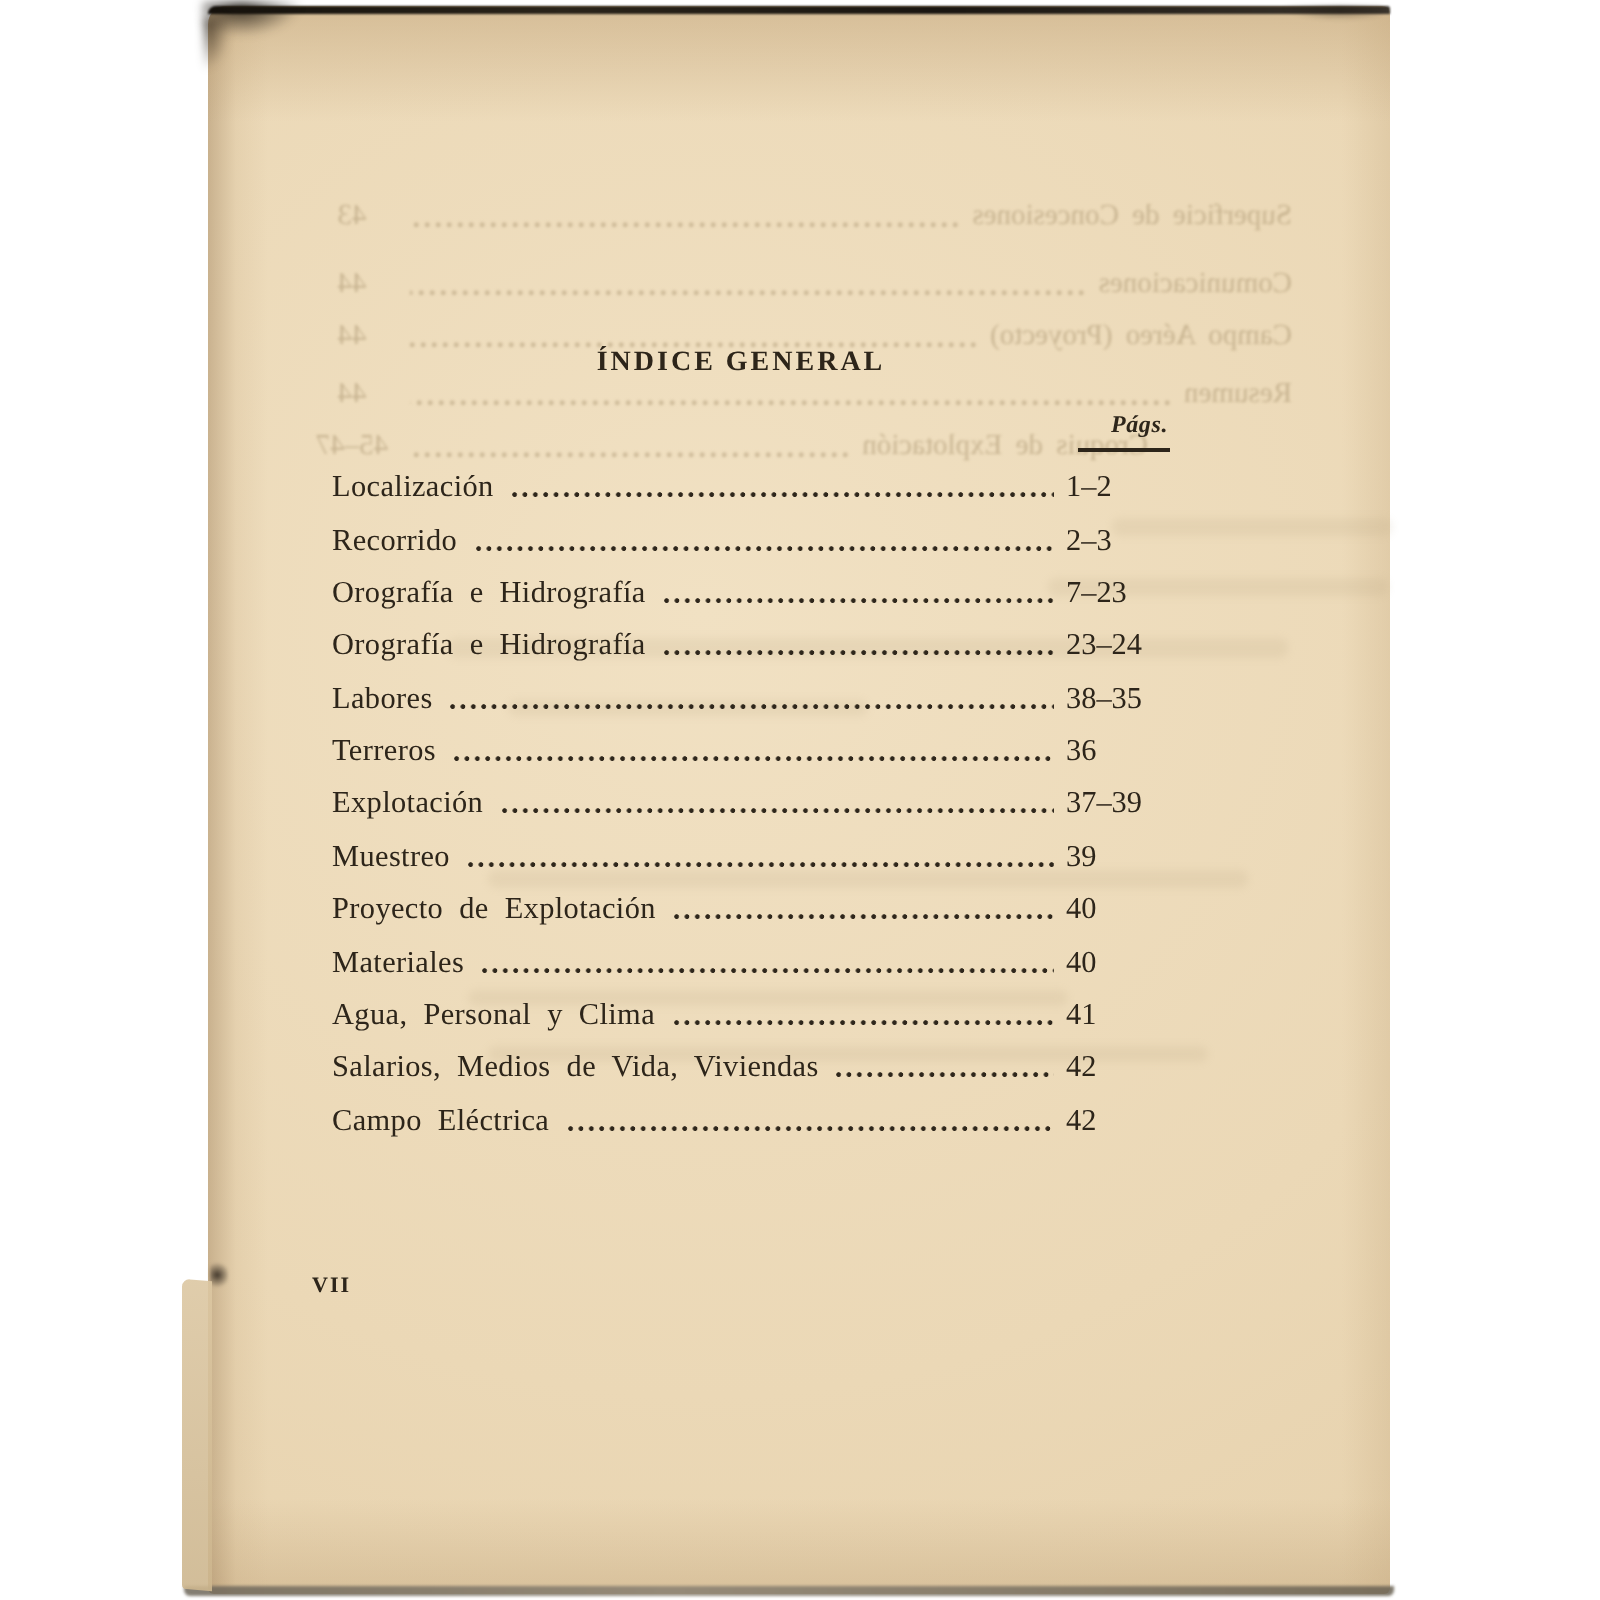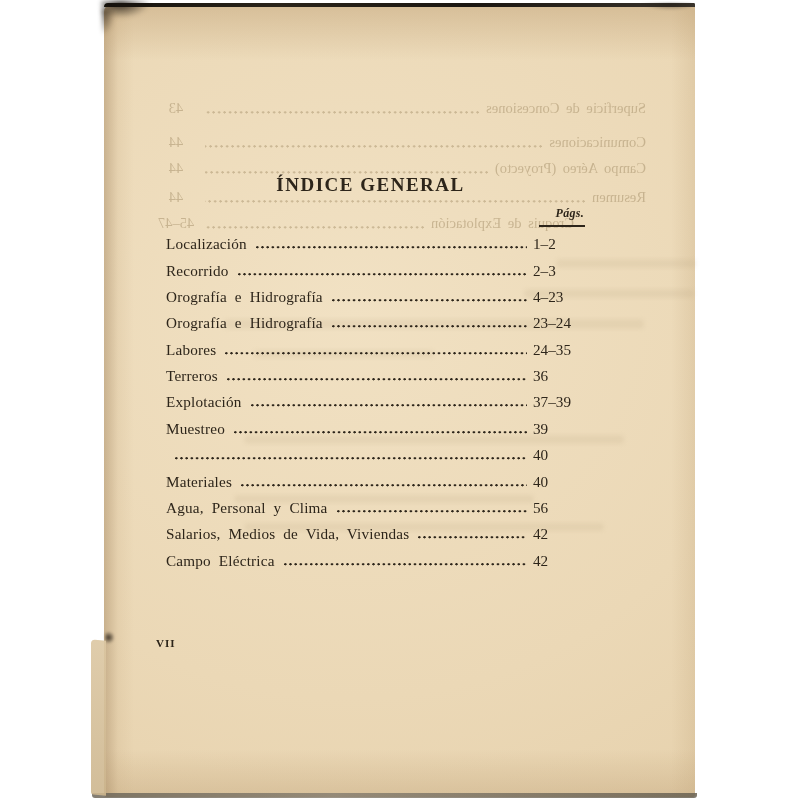--- a/index.html
+++ b/index.html
@@ -77,21 +77,21 @@
     background-size:5.5px 3px;background-repeat:repeat-x;
   }
   .bl-pg{width:44px;text-align:center;white-space:nowrap;}
   .smudge{
     position:absolute;background:#b09c78;opacity:.14;filter:blur(2.2px);border-radius:4px;
   }
   
   .content{position:absolute;left:52px;top:0;width:429px;}
   .title{
     position:absolute;top:171px;left:0;width:100%;text-align:center;
-    font-size:19px;font-weight:bold;letter-spacing:1.5px;white-space:nowrap;
+    font-size:14px;font-weight:bold;letter-spacing:1.5px;white-space:nowrap;
   }
   .pags{position:absolute;top:200px;right:0;text-align:left;}
   .pags span{
     display:inline-block;font-style:italic;font-weight:bold;font-size:12px;
     padding:0 1px 4px 17px;border-bottom:2px solid #2d251a;letter-spacing:.3px;
   }
   .toc{position:absolute;top:228px;left:0;width:100%;}
   .toc-row{height:26.38px;display:flex;align-items:center;margin-left:10px;}
   .toc-label{white-space:nowrap;font-size:15.2px;word-spacing:4px;letter-spacing:.2px;}
   .toc-dots{
@@ -173,34 +173,34 @@
 
   <div class="toc-row">
     <span class="toc-label">Recorrido</span>
     <span class="toc-dots"></span>
     <span class="toc-pg">2–3</span>
   </div>
 
   <div class="toc-row">
     <span class="toc-label">Orografía e Hidrografía</span>
     <span class="toc-dots"></span>
-    <span class="toc-pg">4–23</span>
+    <span class="toc-pg">7–23</span>
   </div>
 
   <div class="toc-row">
     <span class="toc-label">Orografía e Hidrografía</span>
     <span class="toc-dots"></span>
     <span class="toc-pg">23–24</span>
   </div>
 
 
   <div class="toc-row">
     <span class="toc-label">Labores</span>
     <span class="toc-dots"></span>
-    <span class="toc-pg">24–35</span>
+    <span class="toc-pg">38–35</span>
   </div>
 
   <div class="toc-row">
     <span class="toc-label">Terreros</span>
     <span class="toc-dots"></span>
     <span class="toc-pg">36</span>
   </div>
 
   <div class="toc-row">
     <span class="toc-label">Explotación</span>
@@ -209,34 +209,35 @@
   </div>
 
 
   <div class="toc-row">
     <span class="toc-label">Muestreo</span>
     <span class="toc-dots"></span>
     <span class="toc-pg">39</span>
   </div>
 
   <div class="toc-row">
+    <span class="toc-label">Proyecto de Explotación</span>
     <span class="toc-dots"></span>
     <span class="toc-pg">40</span>
   </div>
 
   <div class="toc-row">
     <span class="toc-label">Materiales</span>
     <span class="toc-dots"></span>
     <span class="toc-pg">40</span>
   </div>
 
   <div class="toc-row">
     <span class="toc-label">Agua, Personal y Clima</span>
     <span class="toc-dots"></span>
-    <span class="toc-pg">56</span>
+    <span class="toc-pg">41</span>
   </div>
 
   <div class="toc-row">
     <span class="toc-label">Salarios, Medios de Vida, Viviendas</span>
     <span class="toc-dots"></span>
     <span class="toc-pg">42</span>
   </div>
 
   <div class="toc-row">
     <span class="toc-label">Campo Eléctrica</span>

